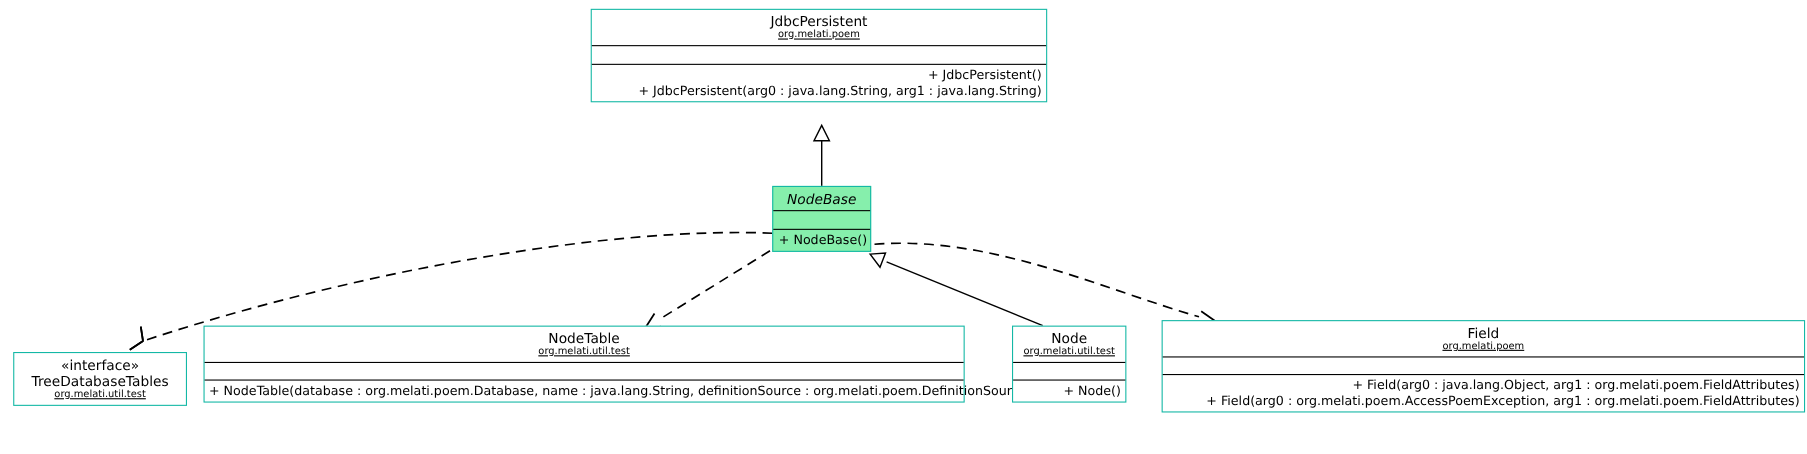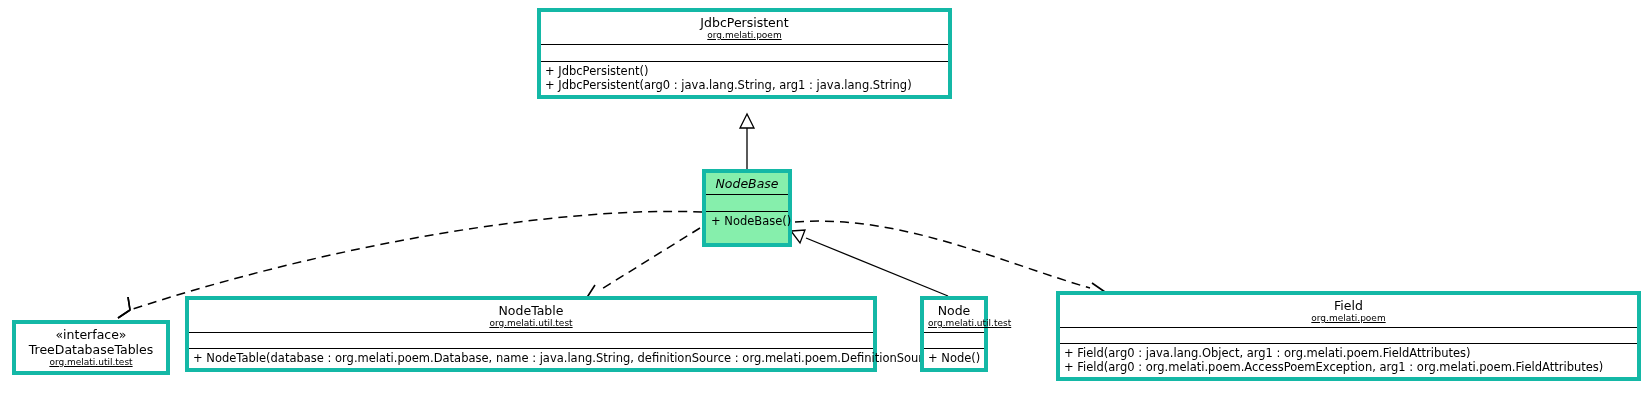--- a/index.html
+++ b/index.html
@@ -24,21 +24,21 @@
     position: absolute;
     left: 0; top: 0;
     width: 1643px; height: 413px;
     pointer-events: none;
   }
 
   
   .uml-class {
     position: absolute;
     background: #ffffff;
-    border: 4px solid #14b8a6;
+    border: 1px solid #14b8a6;
     z-index: 5;
   }
   .uml-class.highlight {
     background: #86efac;
   }
   .compartment {
     position: relative;
   }
   .compartment + .compartment {
     border-top: 1px solid #000000;
@@ -73,46 +73,46 @@
     text-decoration: underline;
   }
   .members {
     padding: 2px 4px 3px 4px;
   }
   .member {
     font-size: 11.5px;
     line-height: 14px;
     color: #000;
     white-space: nowrap;
-    text-align: left;
+    text-align: right;
   }
 
   
   #box-jdbcpersistent {
     left: 537px; top: 8px; width: 415px;
   }
   #box-jdbcpersistent .compartment.attrs { height: 17px; }
 
   #box-nodebase {
     left: 702px; top: 169px; width: 90px;
   }
   #box-nodebase .compartment.attrs { height: 17px; }
-  #box-nodebase .members { padding: 2px 5px 15px 5px; }
+  #box-nodebase .members { padding: 2px 5px 3px 5px; }
 
   #box-treedatabasetables {
     left: 12px; top: 320px; width: 158px;
   }
 
   #box-nodetable {
     left: 185px; top: 296px; width: 692px;
   }
   #box-nodetable .compartment.attrs { height: 16px; }
 
   #box-node {
-    left: 920px; top: 296px; width: 68px;
+    left: 920px; top: 296px; width: 104px;
   }
   #box-node .compartment.attrs { height: 16px; }
 
   #box-field {
     left: 1056px; top: 291px; width: 585px;
   }
   #box-field .compartment.attrs { height: 16px; }
 </style>
 </head>
 <body>

